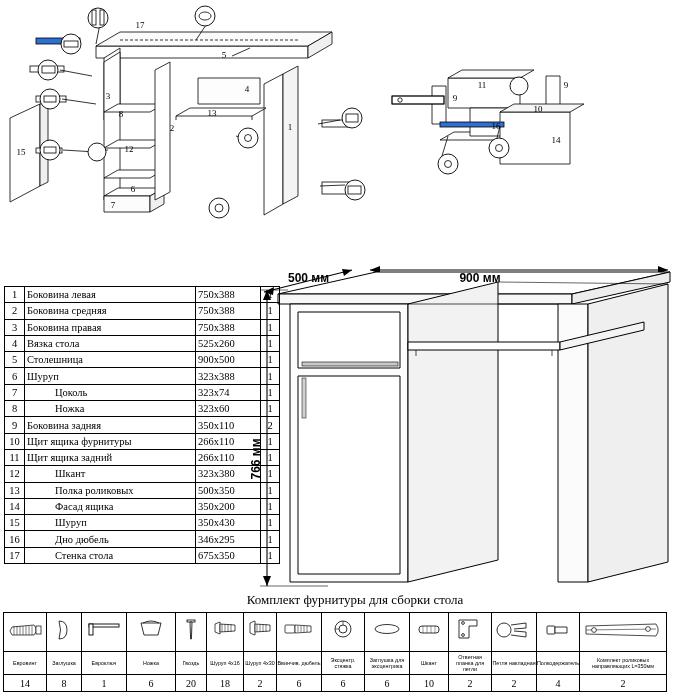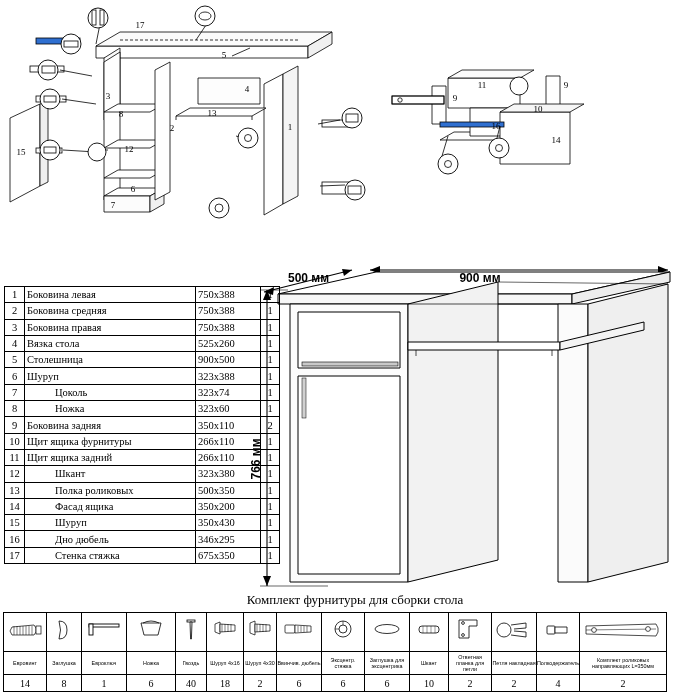--- a/index.html
+++ b/index.html
@@ -390,21 +390,21 @@
         <td class="pt-qty">1</td>
       </tr>
       <tr>
         <td class="pt-num">16</td>
         <td class="pt-name indent">Дно дюбель</td>
         <td class="pt-dim">346x295</td>
         <td class="pt-qty">1</td>
       </tr>
       <tr>
         <td class="pt-num">17</td>
-        <td class="pt-name indent">Стенка стяжка</td>
+        <td class="pt-name indent">Стенка стола</td>
         <td class="pt-dim">675x350</td>
         <td class="pt-qty">1</td>
       </tr>
     </tbody>
   </table>
 
   <div class="hw-title">Комплект фурнитуры для сборки стола</div>
 
   <table class="hw-table">
     <tbody>
@@ -555,21 +555,21 @@
         <td class="hw-label-cell">Петля накладная</td>
         <td class="hw-label-cell">Полкодержатель</td>
         <td class="hw-label-cell">Комплект роликовых направляющих L=350мм</td>
       </tr>
 
       <tr>
         <td class="hw-qty-cell">14</td>
         <td class="hw-qty-cell">8</td>
         <td class="hw-qty-cell">1</td>
         <td class="hw-qty-cell">6</td>
-        <td class="hw-qty-cell">40</td>
+        <td class="hw-qty-cell">20</td>
         <td class="hw-qty-cell">18</td>
         <td class="hw-qty-cell">2</td>
         <td class="hw-qty-cell">6</td>
         <td class="hw-qty-cell">6</td>
         <td class="hw-qty-cell">6</td>
         <td class="hw-qty-cell">10</td>
         <td class="hw-qty-cell">2</td>
         <td class="hw-qty-cell">2</td>
         <td class="hw-qty-cell">4</td>
         <td class="hw-qty-cell">2</td>

